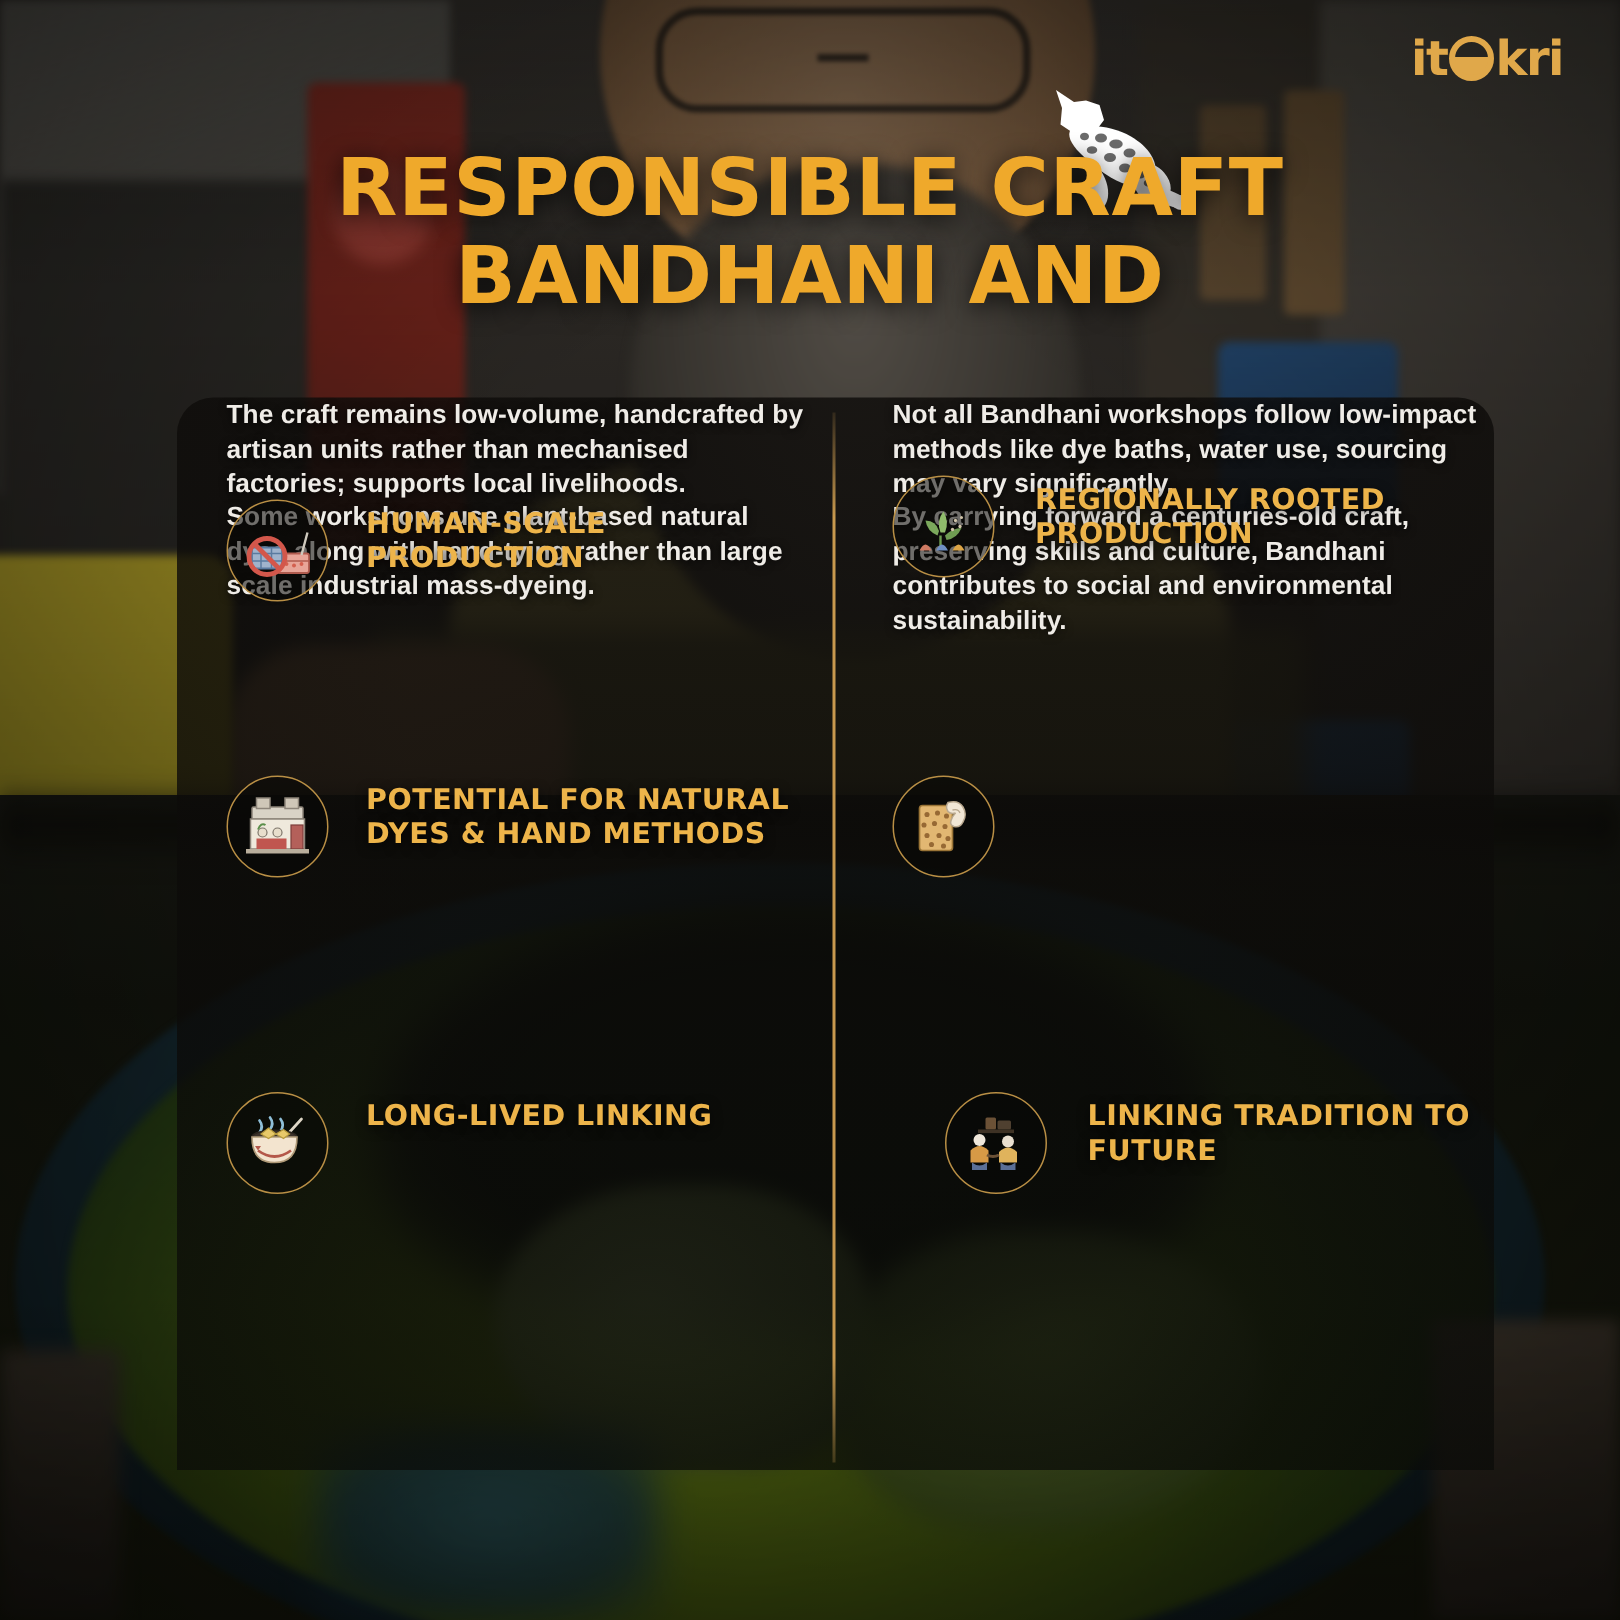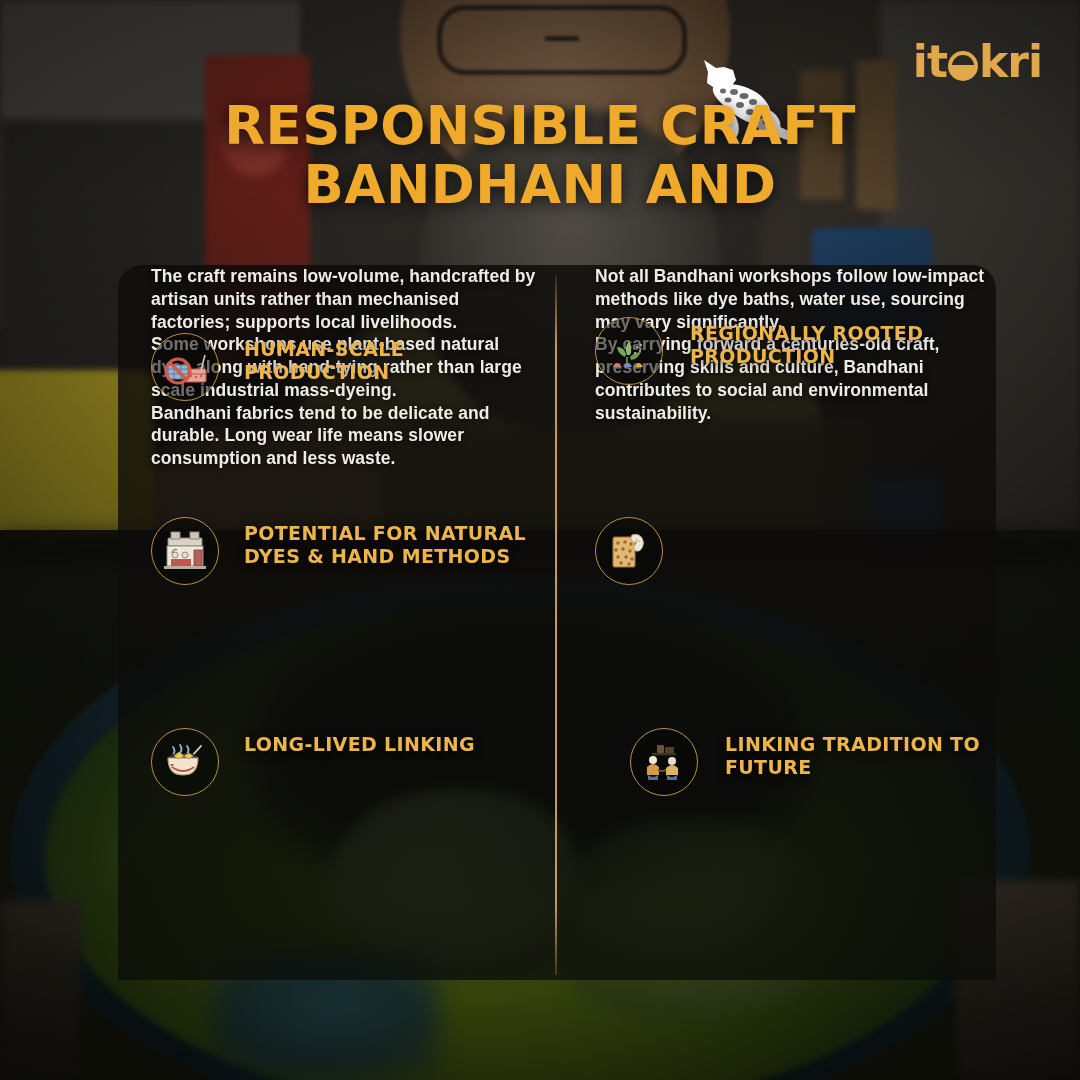--- a/index.html
+++ b/index.html
@@ -168,22 +168,22 @@
     position:absolute; inset:0;
     background:
       radial-gradient(ellipse at 50% 45%,rgba(0,0,0,0) 35%,rgba(0,0,0,.55) 100%),
       linear-gradient(180deg,rgba(0,0,0,.30) 0%,rgba(0,0,0,0) 18%,rgba(0,0,0,0) 80%,rgba(0,0,0,.35) 100%);
   }
   .bg-dim { position:absolute; inset:0; background:rgba(10,9,7,.30); }
 
   
   #header { position:absolute; left:0; top:0; width:1080px; height:265px; }
   .logo {
-    position:absolute; right:38px; top:40px;
-    font-size:44px; font-weight:bold; letter-spacing:-1px;
+    position:absolute; right:38px; top:20px;
+    font-size:32px; font-weight:bold; letter-spacing:-1px;
     color:#E0A84A; line-height:1; font-family:"DejaVu Sans", sans-serif;
   }
   .logo .bowl {
     display:inline-block; width:30px; height:30px; border-radius:50%;
     border:4px solid #E0A84A; position:relative; top:4px; margin:0 1px;
     background:linear-gradient(180deg,transparent 0 45%,#E0A84A 45% 100%);
   }
   .title-wrap {
     position:absolute; left:0; top:96px; width:1080px; text-align:center;
   }
@@ -375,21 +375,20 @@
             <path d="M8 21 q0 17 15 17 q15 0 15 -17 z" fill="#f3e4cf" stroke="#b09a78" stroke-width="1.1"></path>
             <path d="M14 19 l5 -4 l5 4 l-5 3 z" fill="#e8c96a" stroke="#b79a3d" stroke-width=".8"></path>
             <path d="M24 19 l5 -3 l4 3 l-4 3 z" fill="#e8c96a" stroke="#b79a3d" stroke-width=".8"></path>
             <path d="M12 30 q11 8 22 0" stroke="#b4584a" stroke-width="1.8" fill="none"></path>
             <path d="M12 30 l-2 -3 l4 0 z" fill="#b4584a"></path>
           </svg>
         </div>
         <div class="card-title">LONG-LIVED LINKING</div>
       </div>
     </div>
-    <div class="card-body r3b">Bandhani fabrics tend to be delicate and durable. Long wear life means slower consumption and less waste.</div>
   </div>
 
   <div class="col col-right">
 
     <div class="card r1r">
       <div class="card-head">
         <div class="icon-circle">
           <svg width="48" height="48" viewBox="0 0 48 48">
             <path d="M20 30 q-7 -3 -8 -10 q7 0 9 7 Z" fill="#7ba85c"></path>
             <path d="M22 28 q-3 -8 2 -14 q4 7 1 14 Z" fill="#8fbb6b"></path>

